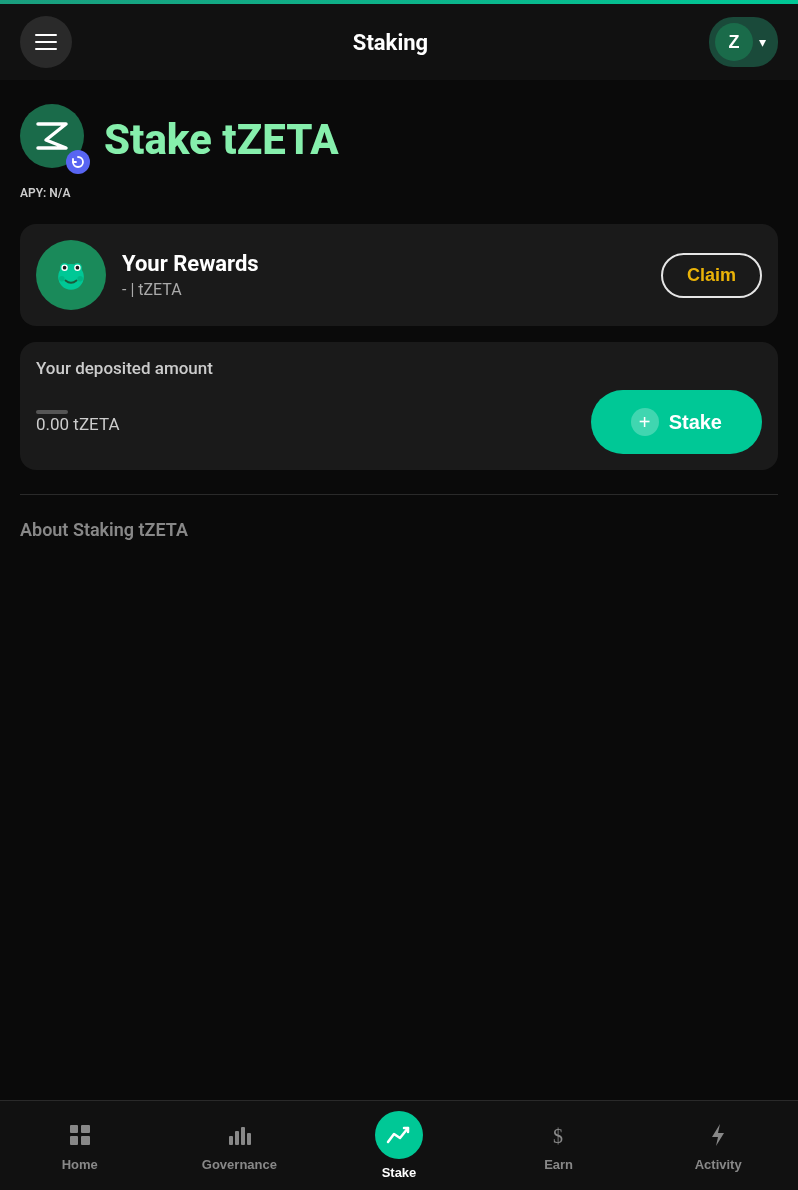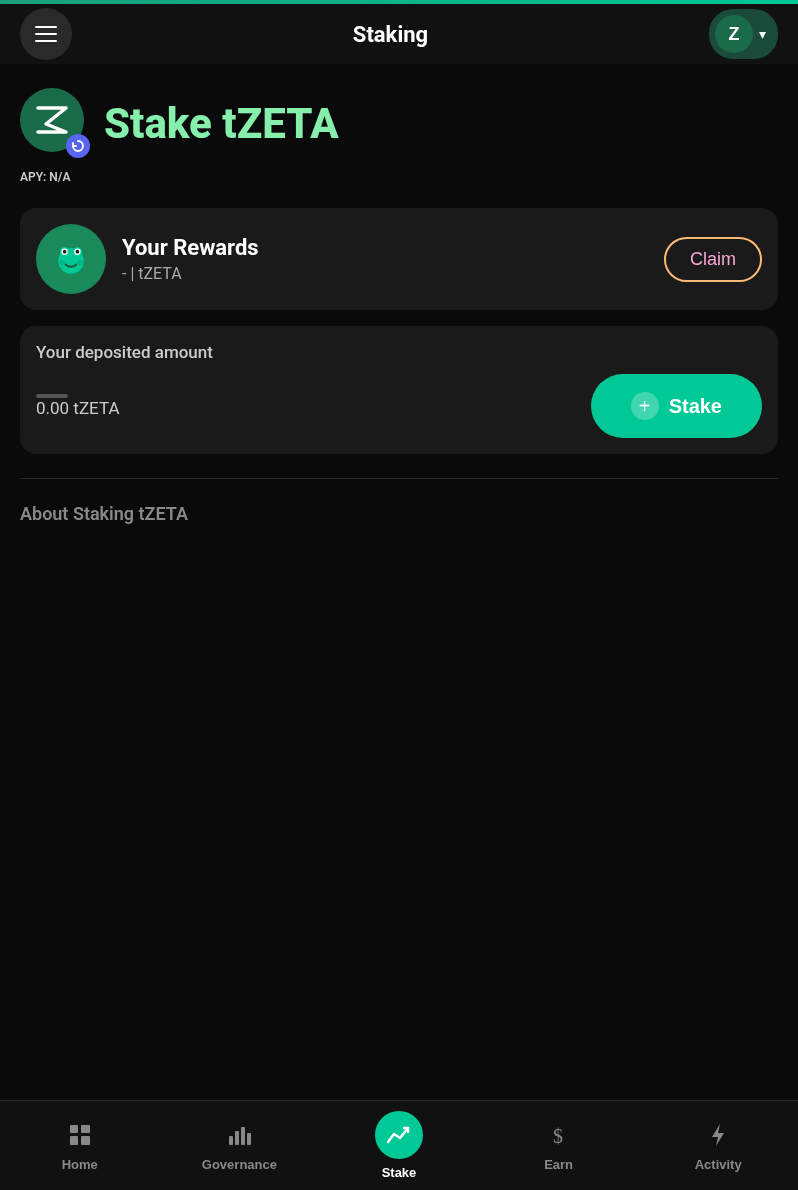--- a/index.html
+++ b/index.html
@@ -24,21 +24,21 @@
       width: 100%;
       height: 4px;
       background: linear-gradient(90deg, #1a9e7e, #00c896);
     }
 
     
     .header {
       display: flex;
       align-items: center;
       justify-content: space-between;
-      padding: 4px 20px;
+      padding: 12px 20px;
       background-color: #111111;
     }
 
     .menu-button {
       width: 52px;
       height: 52px;
       border-radius: 50%;
       background-color: #2a2a2a;
       border: none;
       cursor: pointer;
@@ -194,25 +194,25 @@
       margin-bottom: 4px;
     }
 
     .rewards-amount {
       font-size: 16px;
       color: #aaaaaa;
     }
 
     .claim-button {
       background-color: transparent;
-      border: 2px solid #fdba74;
+      border: 2px solid #e5e5e5;
       border-radius: 24px;
-      color: #f9a8d4;
+      color: #eab308;
       font-size: 18px;
-      font-weight: 400;
+      font-weight: 700;
       padding: 10px 24px;
       cursor: pointer;
       white-space: nowrap;
     }
 
     
     .deposited-card {
       display: flex;
       flex-direction: column;
       gap: 12px;

